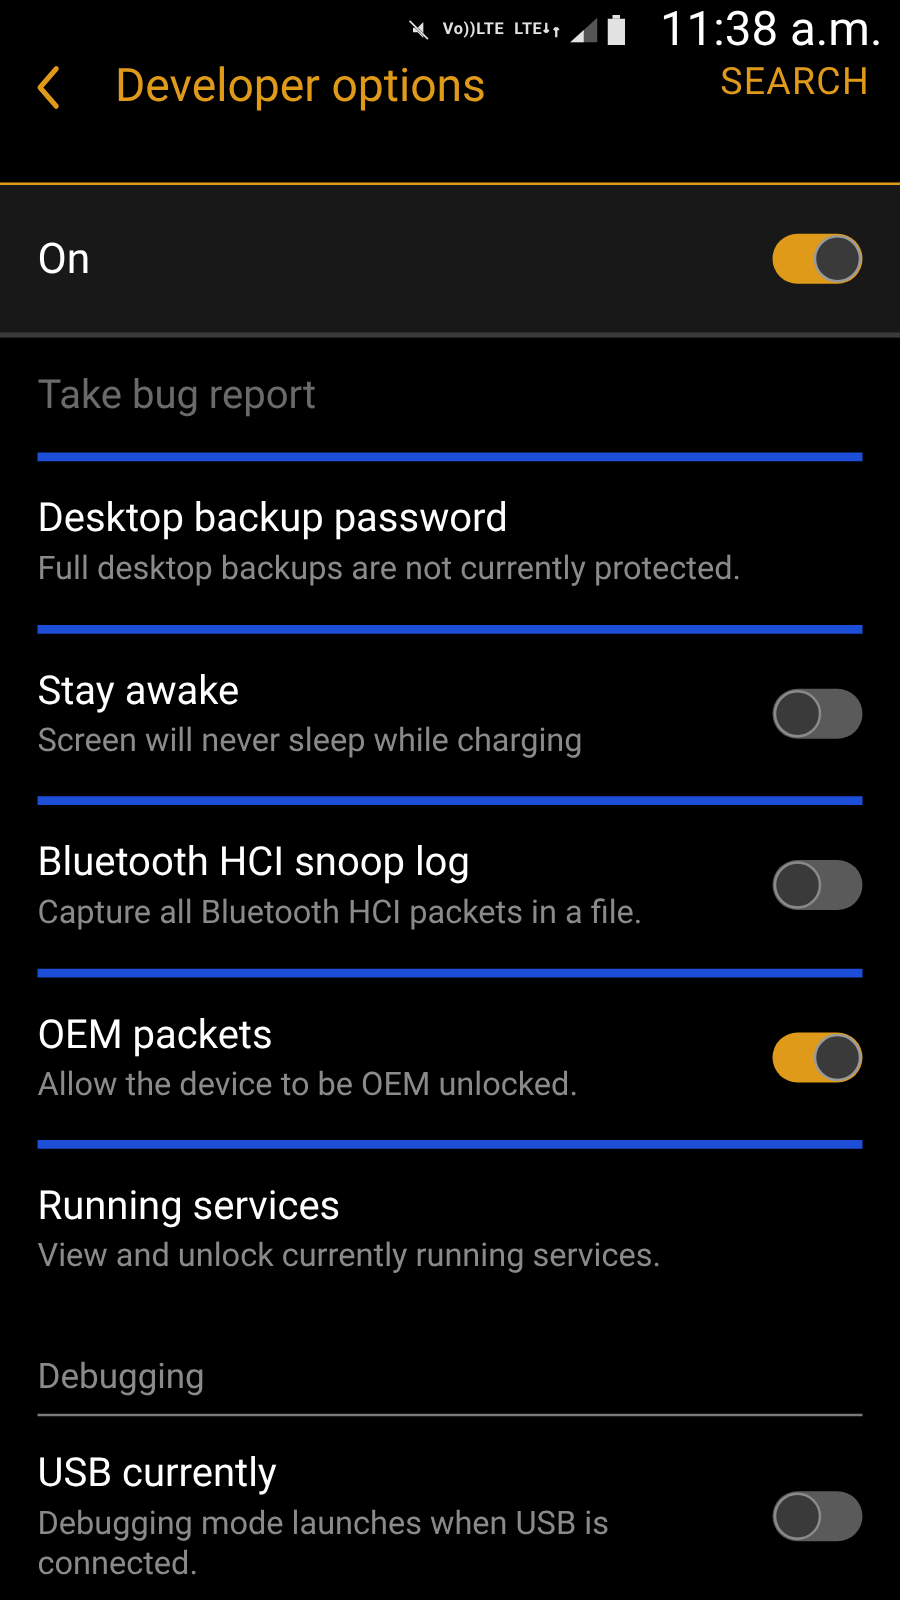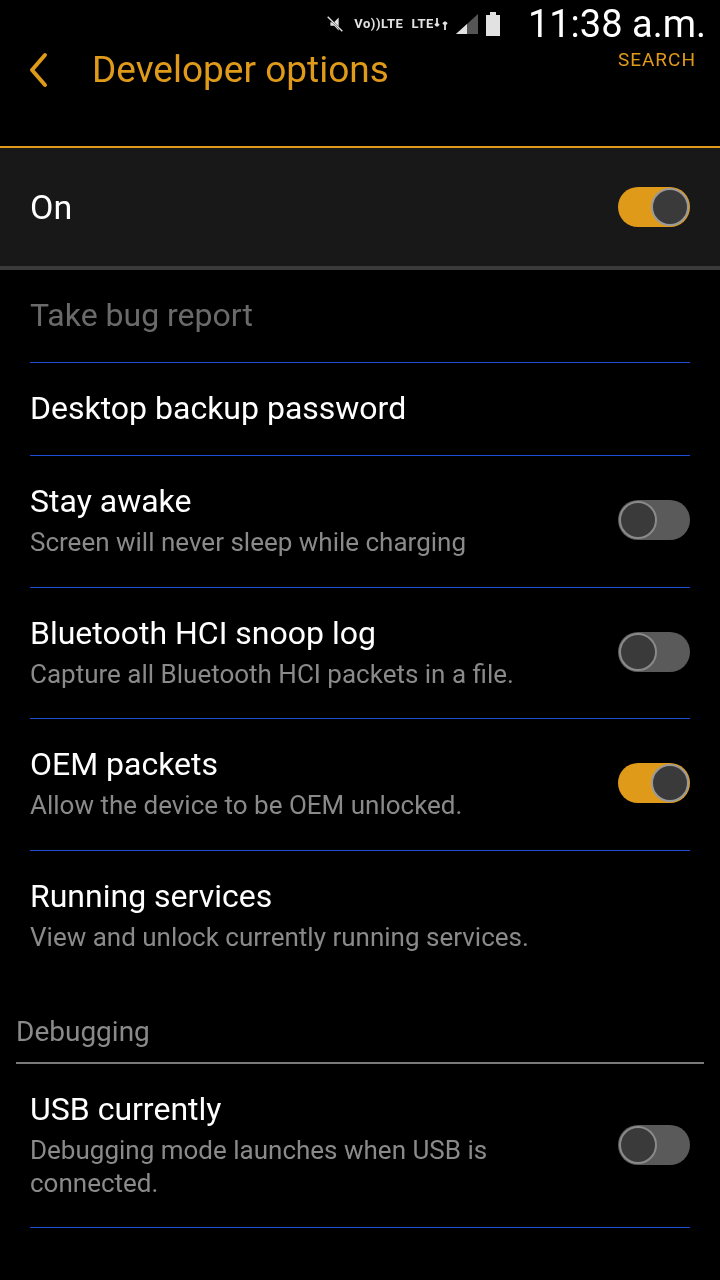--- a/index.html
+++ b/index.html
@@ -63,21 +63,21 @@
     color: #e09a1a;
   }
   .header-title {
     flex: 1;
     color: #e09a1a;
     font-size: 37px;
     font-weight: 400;
   }
   .header-search {
     color: #e09a1a;
-    font-size: 19px;
+    font-size: 30px;
     font-weight: 400;
     letter-spacing: 1px;
   }
 
   
   .master-row {
     height: 122px;
     display: flex;
     align-items: center;
     padding: 0 30px;
@@ -89,21 +89,21 @@
     font-size: 34px;
     color: #fff;
   }
 
   
   .list {
     padding: 0 30px;
   }
   .item {
     padding: 26px 0 28px 0;
-    border-bottom: 1px solid #1d4ed8;
+    border-bottom: 7px solid #1d4ed8;
     display: flex;
     align-items: center;
   }
   .item .texts {
     flex: 1;
     display: flex;
     flex-direction: column;
     gap: 6px;
   }
   .item .title {
@@ -118,21 +118,21 @@
   }
   .item.disabled .title {
     color: #6a6a6a;
   }
   .item.no-border { border-bottom: none; }
 
   
   .section-header {
     padding: 34px 0 14px 0;
     border-bottom: 2px solid #7a7a7a;
-    margin: 0 16px;
+    margin: 0 30px;
   }
   .section-header .label {
     font-size: 28px;
     color: #8a8a8a;
   }
 
   
   .toggle {
     width: 72px;
     height: 40px;
@@ -223,20 +223,21 @@
 
   <div class="item disabled">
     <div class="texts">
       <div class="title">Take bug report</div>
     </div>
   </div>
 
   <div class="item">
     <div class="texts">
       <div class="title">Desktop backup password</div>
+      <div class="sub">Full desktop backups are not currently protected.</div>
     </div>
   </div>
 
   <div class="item">
     <div class="texts">
       <div class="title">Stay awake</div>
       <div class="sub">Screen will never sleep while charging</div>
     </div>
     <div class="toggle off">
         <div class="knob"></div>

